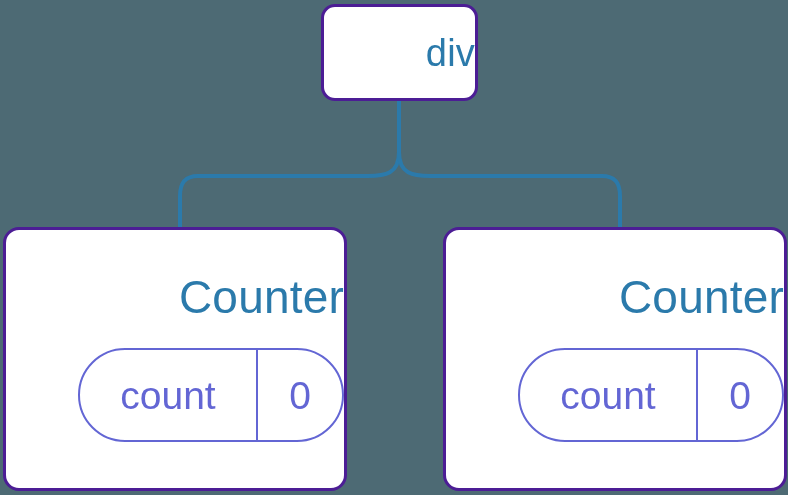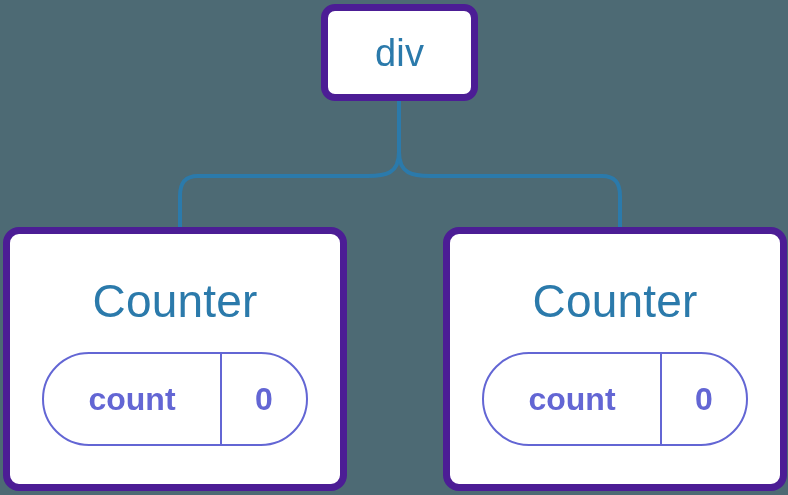--- a/index.html
+++ b/index.html
@@ -26,26 +26,26 @@
     top: 0;
     width: 788px;
     height: 495px;
     z-index: 1;
   }
   
   .node {
     position: absolute;
     box-sizing: border-box;
     background: #ffffff;
-    border: 7px solid #4c1d95;
+    border: 3px solid #4c1d95;
     border-radius: 14px;
     z-index: 2;
     display: flex;
     flex-direction: column;
-    align-items: center;
+    align-items: flex-end;
   }
   .node-root {
     left: 321px;
     top: 4px;
     width: 157px;
     height: 97px;
     justify-content: center;
   }
   .node-child-left {
     left: 3px;
@@ -90,22 +90,22 @@
     display: flex;
     align-items: stretch;
     overflow: hidden;
   }
   .pill-key,
   .pill-value {
     display: flex;
     align-items: center;
     justify-content: center;
     color: #6366d4;
-    font-size: 32px;
-    font-weight: 700;
+    font-size: 39px;
+    font-weight: 400;
     line-height: 1;
     white-space: nowrap;
   }
   .pill-key {
     width: 176px;
     border-right: 2px solid #6366d4;
   }
   .pill-value {
     flex: 1 1 auto;
   }

